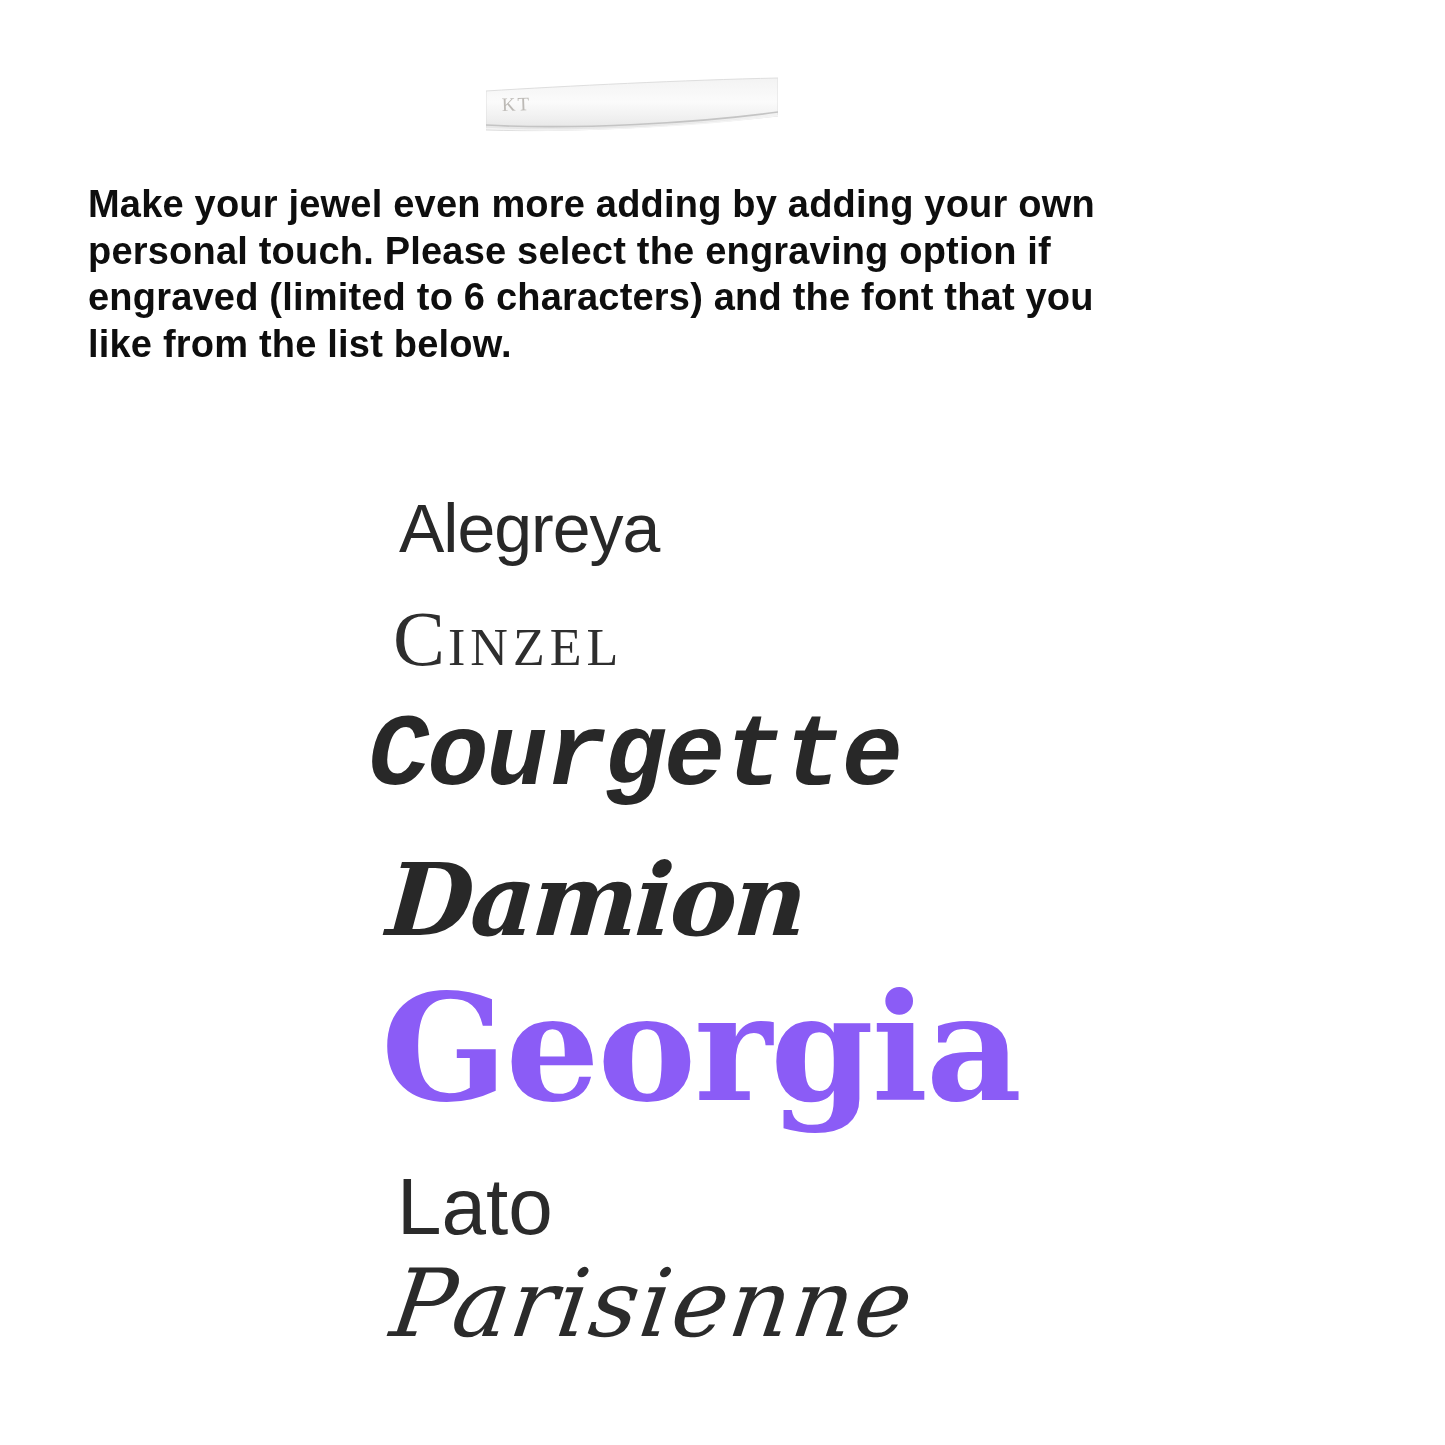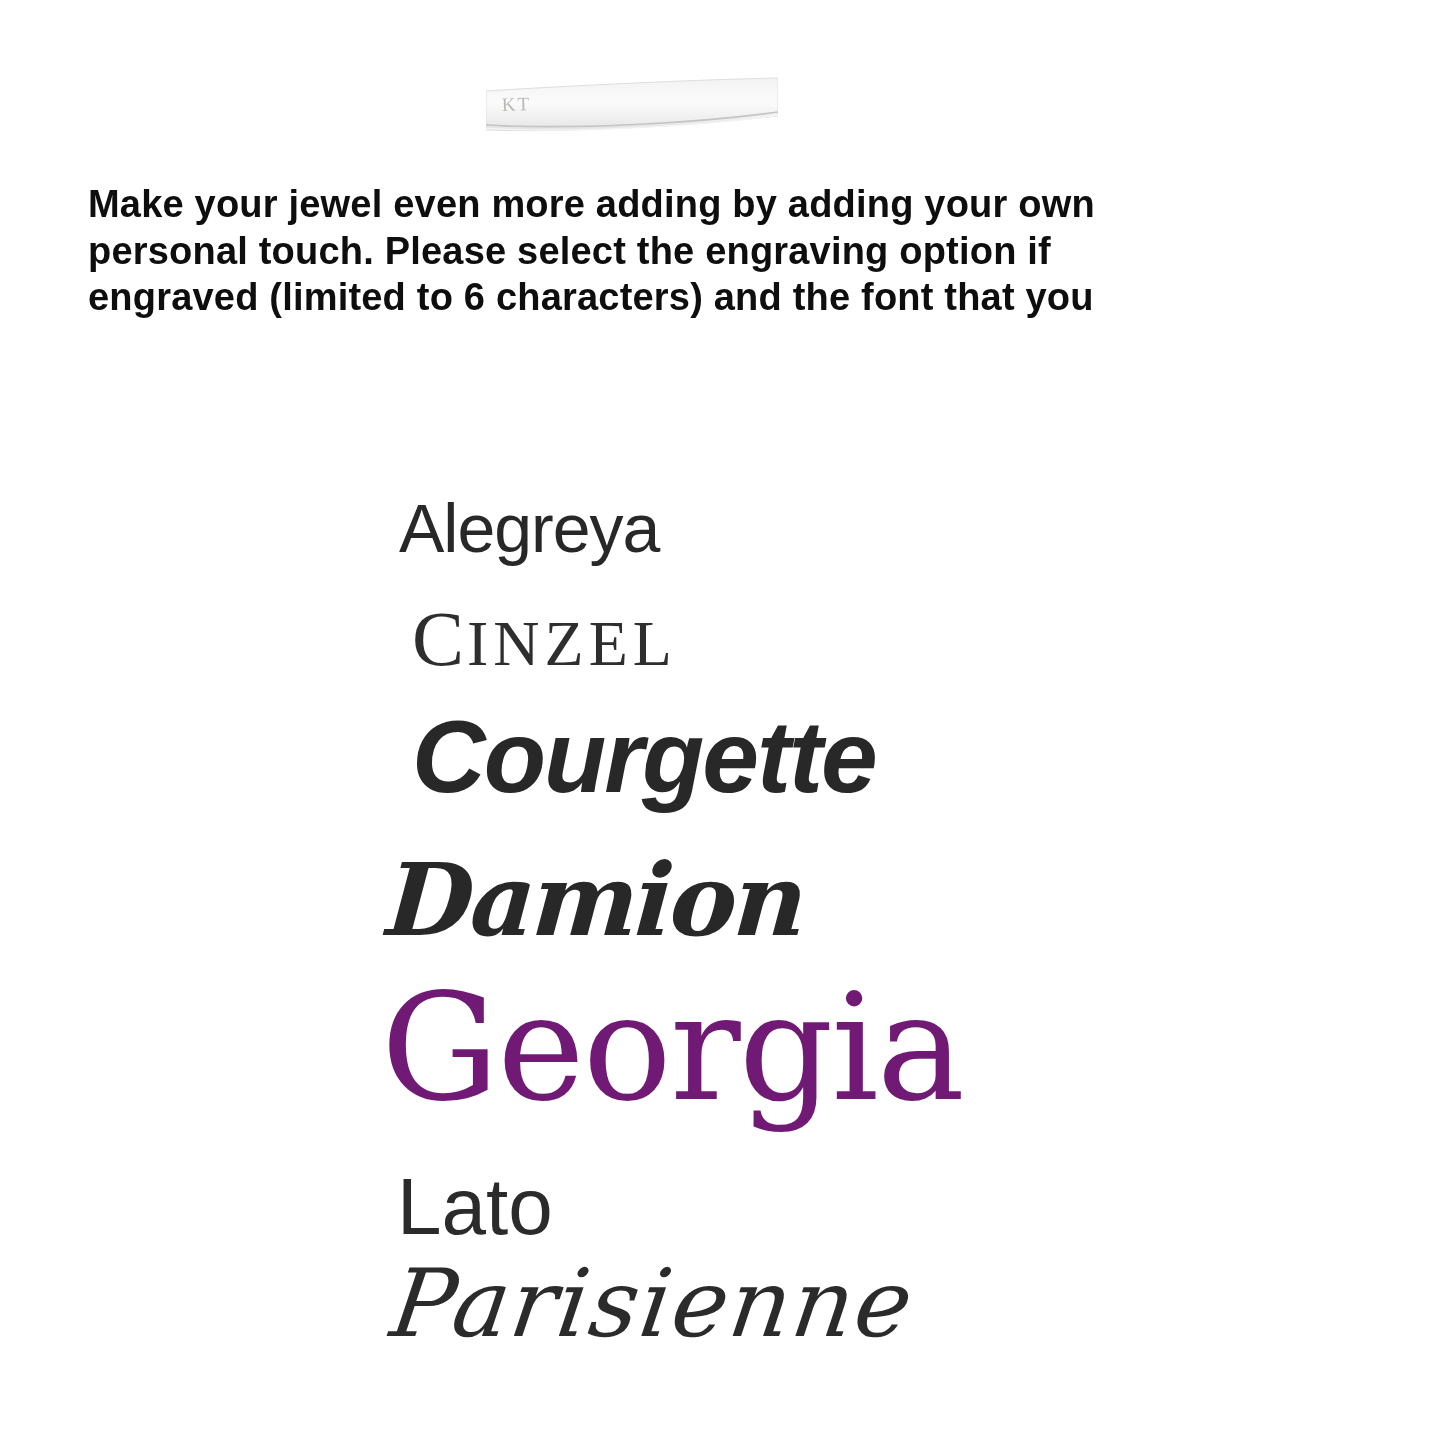--- a/index.html
+++ b/index.html
@@ -48,61 +48,61 @@
     white-space: nowrap;
   }
   .f-alegreya {
     left: 399px;
     top: 494px;
     font-size: 68px;
     font-family: Liberation Sans, sans-serif;
     letter-spacing: -1px;
   }
   .f-cinzel {
-    left: 412px;
+    left: 393px;
     top: 600px;
-    font-size: 64px;
+    font-size: 52px;
     font-family: "Liberation Serif", serif;
     font-weight: 400;
     text-transform: uppercase;
     letter-spacing: 5px;
     color: #2e2e2e;
   }
   .f-cinzel::first-letter {
     font-size: 78px;
     letter-spacing: 3px;
   }
   .f-courgette {
-    left: 412px;
+    left: 368px;
     top: 706px;
     font-size: 102px;
-    font-family: Liberation Sans, sans-serif;
+    font-family: Liberation Mono, monospace;
     font-style: italic;
     font-weight: 700;
     letter-spacing: -2px;
   }
   .f-damion {
     left: 384px;
     top: 850px;
     font-size: 100px;
     font-family: "DejaVu Serif", serif;
     font-style: italic;
     font-weight: 700;
     letter-spacing: -3px;
     transform: skewX(-4deg);
     transform-origin: left bottom;
   }
   .f-georgia {
     left: 381px;
     top: 974px;
     font-size: 148px;
     font-family: "DejaVu Serif", serif;
-    font-weight: 400;
+    font-weight: 700;
     letter-spacing: -2px;
-    color: #701a75;
+    color: #8b5cf6;
   }
   .f-lato {
     left: 397px;
     top: 1167px;
     font-size: 80px;
     font-family: "Liberation Sans", sans-serif;
     font-weight: 400;
     color: #2b2b2b;
     text-align: center;
   }
@@ -138,20 +138,21 @@
       <path d="M0,49 C90,54 212,47 292,36" stroke="#c4c4c4" stroke-width="1.7" fill="none"></path>
       <path d="M0,52.5 C92,57 214,50 292,39.5" stroke="#f4f4f4" stroke-width="1.4" fill="none"></path>
       <text x="16" y="35" font-size="19" font-family="Liberation Serif, serif" fill="#bdbab6" letter-spacing="2" transform="rotate(-2 16 35)">KT</text>
     </svg>
   </div>
 
   <div class="intro">
     <div>Make your jewel even more adding by adding your own</div>
     <div>personal touch. Please select the engraving option if</div>
     <div>engraved (limited to 6 characters) and the font that you</div>
+    <div>like from the list below.</div>
   </div>
 
   <div>
     <div class="font-item f-alegreya">Alegreya</div>
     <div class="font-item f-cinzel">Cinzel</div>
     <div class="font-item f-courgette">Courgette</div>
     <div class="font-item f-damion">Damion</div>
     <div class="font-item f-georgia">Georgia</div>
     <div class="font-item f-lato">Lato</div>
     <div class="font-item f-parisienne">Parisienne</div>

